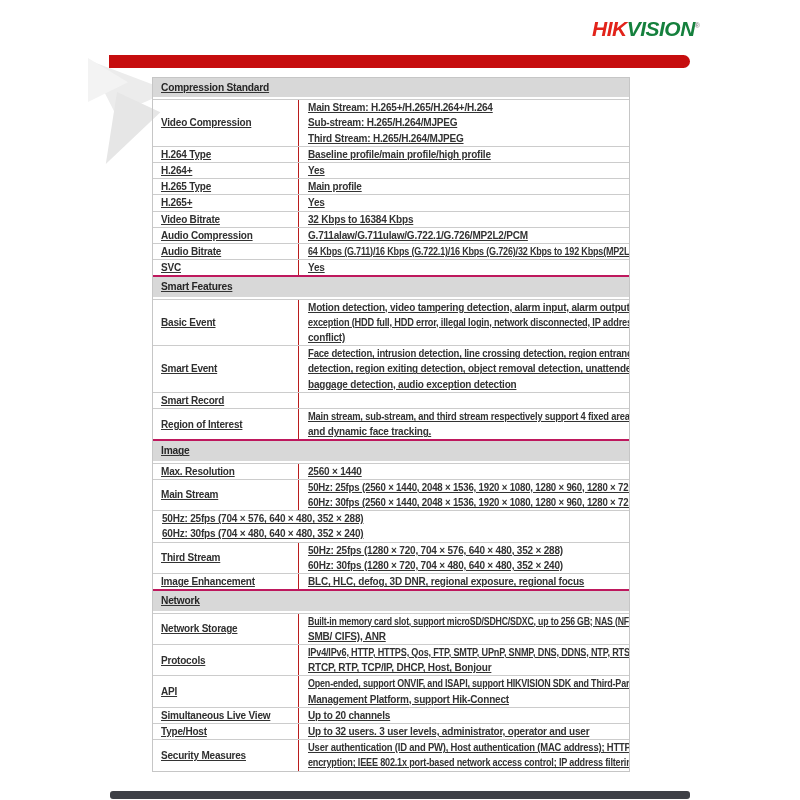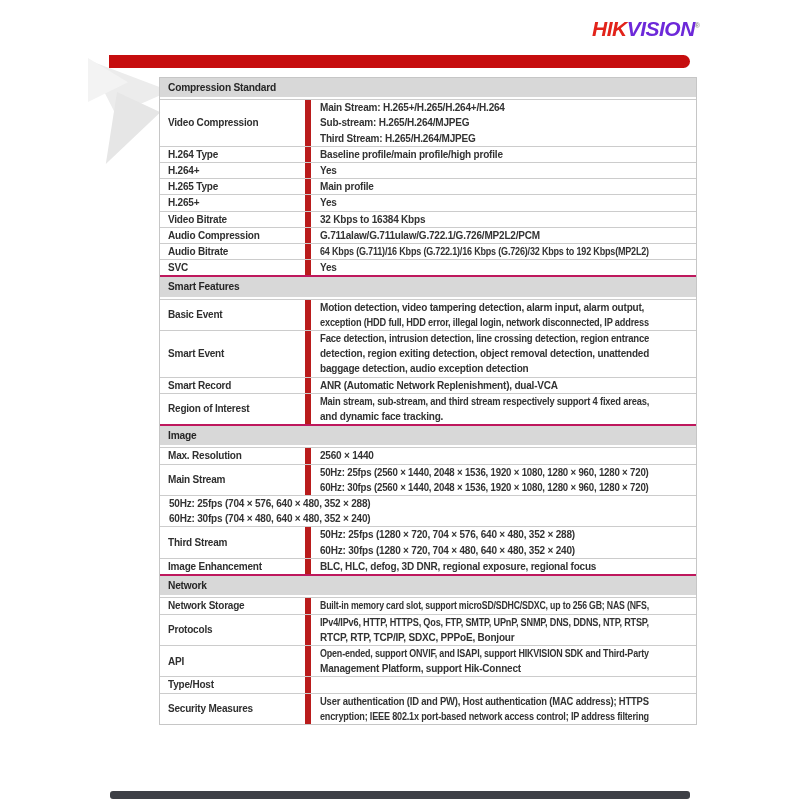--- a/index.html
+++ b/index.html
@@ -24,53 +24,53 @@
   
   .wm{position:absolute;pointer-events:none;}
   .wm-1{left:88px;top:60px;width:82px;height:74px;background:#ececec;
         clip-path:polygon(0 0,100% 42%,34% 74%);}
   .wm-2{left:96px;top:92px;width:70px;height:72px;background:#e6e6e6;
         clip-path:polygon(14% 100%,30% 0,92% 28%);}
   .wm-3{left:88px;top:58px;width:40px;height:44px;background:#f3f3f3;
         clip-path:polygon(0 0,100% 55%,0 100%);}
   
   .spec-table{
-    position:absolute;left:159px;top:77px;width:538px;
+    position:absolute;left:152px;top:77px;width:478px;
     border:1px solid #c6c6c6;box-sizing:border-box;
-    font-size:10px;font-weight:bold;color:#333333;letter-spacing:-0.2px;
+    font-size:10px;font-weight:bold;color:#333333;letter-spacing:-0.2px;text-decoration:underline;
   }
   .section-header{
     background:#d8d8d8;color:#262626;
     padding:2px 8px 2px 8px;line-height:15.2px;font-size:10.2px;
     border-top:2px solid #be185d;border-bottom:2px solid #ffffff;
   }
   .section:first-child .section-header{border-top:none;}
   .spec-row{display:flex;border-top:1px solid #cccccc;}
   .section:first-child .spec-row:first-of-type{border-top:none;}
   .spec-label{
-    width:129px;flex:none;padding:0 8px;border-right:6px solid #b91c1c;
+    width:129px;flex:none;padding:0 8px;border-right:1px solid #b91c1c;
     display:flex;align-items:center;line-height:15.2px;color:#2f2f2f;
   }
   .spec-value{flex:1;padding:0 9px;overflow:hidden;display:flex;flex-direction:column;justify-content:flex-start;}
   .value-line{line-height:15.2px;white-space:nowrap;transform-origin:left center;}
   
   .footer-bar{
     position:absolute;left:110px;top:791px;width:580px;height:8px;
     border-radius:3px;
   }
 </style>
 </head>
 <body>
 
 <div class="wm wm-1"></div>
 <div class="wm wm-2"></div>
 <div class="wm wm-3"></div>
 
 <div class="logo">
-  <span class="hik" style="color: rgb(226, 35, 26);">HIK</span><span class="vision" style="color: #6d28d9; text-align: right;">VISION</span><span class="mark">®</span>
+  <span class="hik" style="color: rgb(226, 35, 26);">HIK</span><span class="vision" style="color: #15803d; text-align: right;">VISION</span><span class="mark">®</span>
 </div>
 
 <div class="accent-bar" style="background: rgb(198, 13, 14);"></div>
 
 <div class="spec-table" id="spec-table">
     <div class="section">
       <div class="section-header">Compression Standard</div>
       <div class="spec-row">
         <div class="spec-label">Video Compression</div>
         <div class="spec-value">
@@ -128,35 +128,33 @@
         </div>
       </div>
     </div>
     <div class="section">
       <div class="section-header">Smart Features</div>
       <div class="spec-row">
         <div class="spec-label">Basic Event</div>
         <div class="spec-value">
           <div class="value-line">Motion detection, video tampering detection, alarm input, alarm output,</div>
           <div class="value-line" style="transform: scaleX(0.921569);">exception (HDD full, HDD error, illegal login, network disconnected, IP address</div>
+          <div class="value-line">conflict)</div>
         </div>
       </div>
       <div class="spec-row">
         <div class="spec-label">Smart Event</div>
         <div class="spec-value">
           <div class="value-line" style="transform: scaleX(0.953623);">Face detection, intrusion detection, line crossing detection, region entrance</div>
           <div class="value-line" style="transform: scaleX(0.993958);">detection, region exiting detection, object removal detection, unattended</div>
           <div class="value-line">baggage detection, audio exception detection</div>
         </div>
       </div>
       <div class="spec-row">
         <div class="spec-label">Smart Record</div>
-        <div class="spec-value">
-          <div class="value-line">ANR (Automatic Network Replenishment), dual-VCA</div>
-        </div>
       </div>
       <div class="spec-row">
         <div class="spec-label">Region of Interest</div>
         <div class="spec-value">
           <div class="value-line" style="transform: scaleX(0.932011);">Main stream, sub-stream, and third stream respectively support 4 fixed areas,</div>
           <div class="value-line">and dynamic face tracking.</div>
         </div>
       </div>
     </div>
     <div class="section">
@@ -193,38 +191,48 @@
           <div class="value-line">BLC, HLC, defog, 3D DNR, regional exposure, regional focus</div>
         </div>
       </div>
     </div>
     <div class="section">
       <div class="section-header">Network</div>
       <div class="spec-row">
         <div class="spec-label">Network Storage</div>
         <div class="spec-value">
           <div class="value-line" style="transform: scaleX(0.872679);">Built-in memory card slot, support microSD/SDHC/SDXC, up to 256 GB; NAS (NFS,</div>
+          <div class="value-line">SMB/ CIFS), ANR</div>
         </div>
       </div>
       <div class="spec-row">
         <div class="spec-label">Protocols</div>
         <div class="spec-value">
           <div class="value-line" style="transform: scaleX(0.911357);">IPv4/IPv6, HTTP, HTTPS, Qos, FTP, SMTP, UPnP, SNMP, DNS, DDNS, NTP, RTSP,</div>
-          <div class="value-line">RTCP, RTP, TCP/IP, SDXC, PPPoE, Bonjour</div>
+          <div class="value-line">RTCP, RTP, TCP/IP, DHCP, Host, Bonjour</div>
         </div>
       </div>
       <div class="spec-row">
         <div class="spec-label">API</div>
         <div class="spec-value">
           <div class="value-line" style="transform: scaleX(0.894022);">Open-ended, support ONVIF, and ISAPI, support HIKVISION SDK and Third-Party</div>
           <div class="value-line">Management Platform, support Hik-Connect</div>
         </div>
       </div>
       <div class="spec-row">
+        <div class="spec-label">Simultaneous Live View</div>
+        <div class="spec-value">
+          <div class="value-line">Up to 20 channels</div>
+        </div>
+      </div>
+      <div class="spec-row">
         <div class="spec-label">Type/Host</div>
+        <div class="spec-value">
+          <div class="value-line">Up to 32 users. 3 user levels, administrator, operator and user</div>
+        </div>
       </div>
       <div class="spec-row">
         <div class="spec-label">Security Measures</div>
         <div class="spec-value">
           <div class="value-line" style="transform: scaleX(0.942693);">User authentication (ID and PW), Host authentication (MAC address); HTTPS</div>
           <div class="value-line" style="transform: scaleX(0.90884);">encryption; IEEE 802.1x port-based network access control; IP address filtering</div>
         </div>
       </div>
     </div>
   </div>

